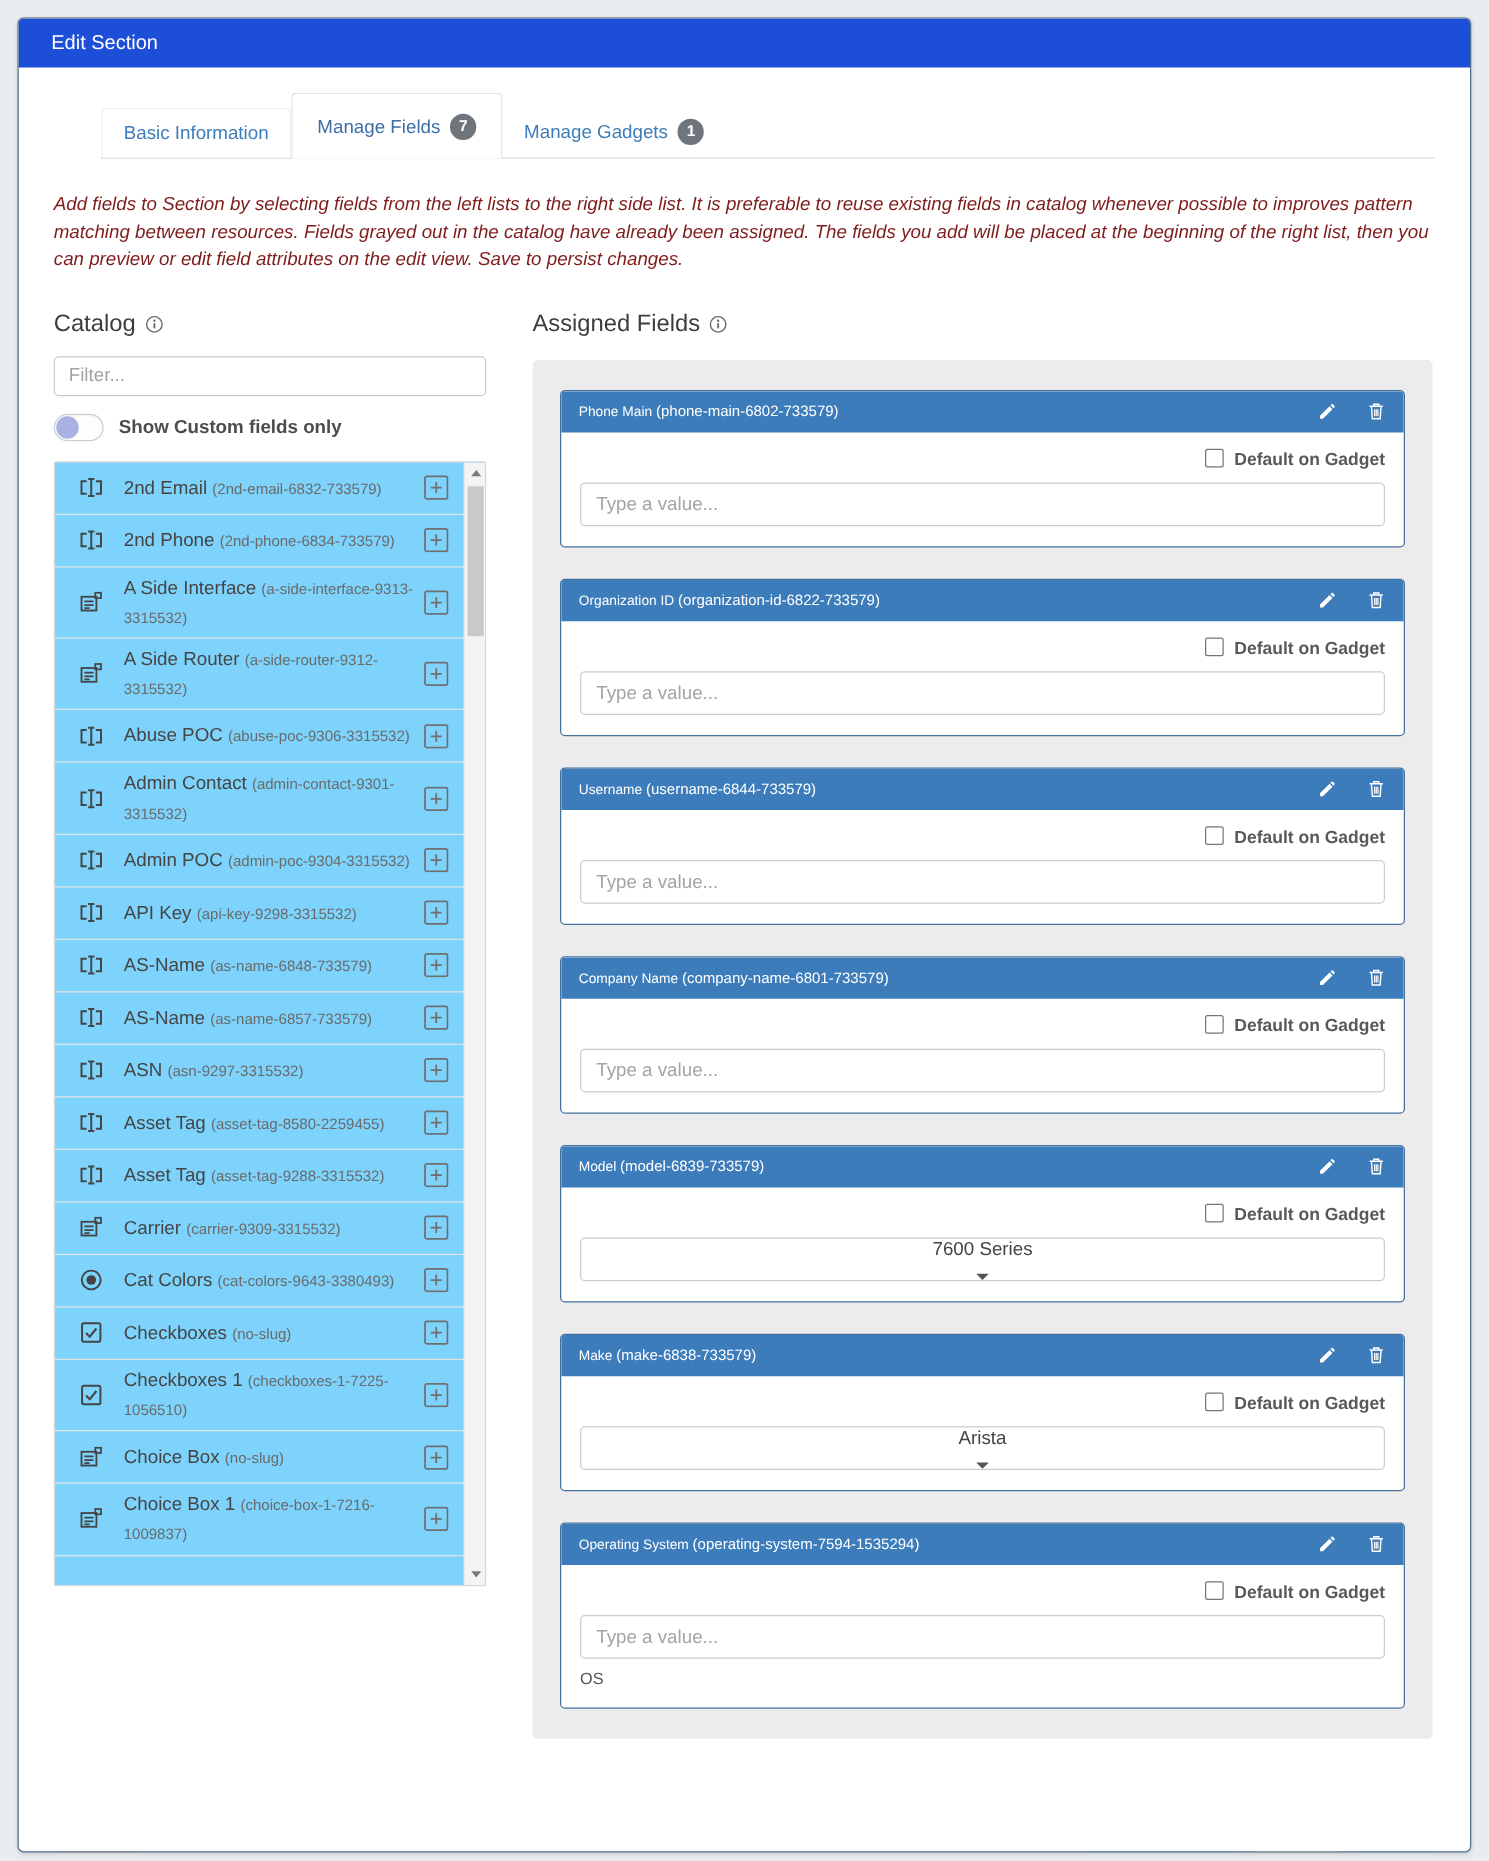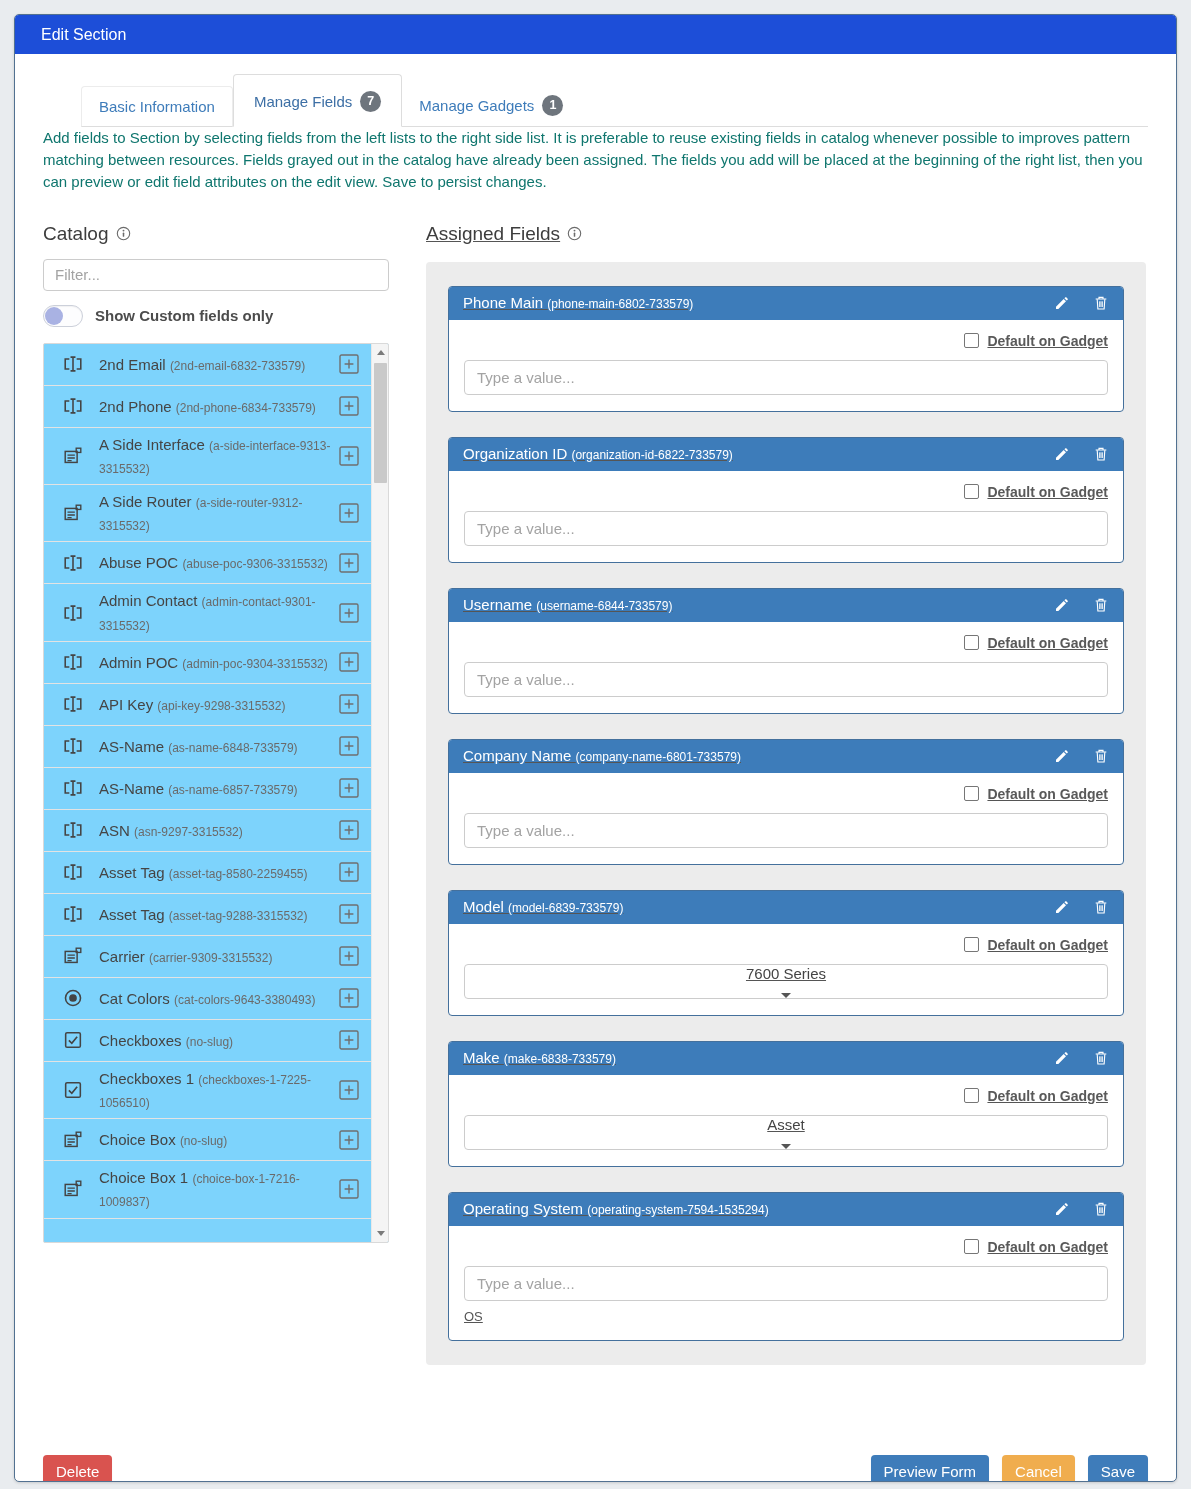--- a/index.html
+++ b/index.html
@@ -25,26 +25,26 @@
 
   
   .tabs { display: flex; align-items: flex-end; border-bottom: 1px solid #ddd; margin-top: 20px; margin-left: 38px; }
   .tab { color: #3e7cba; font-size: 15px; padding: 11px 17px; cursor: pointer; display: flex; align-items: center; margin-bottom: -1px; }
   .tab.framed { background: #fff; border: 1px solid #ececec; border-bottom: 1px solid #ddd; border-radius: 4px 4px 0 0; }
   .tab.active { background: #fff; border: 1px solid #ddd; border-bottom: 1px solid #fff; border-radius: 4px 4px 0 0; padding: 16px 20px 14px 20px; color: #3d6fa5; }
   .badge {
     display: inline-block; background: #6e757d; color: #fff; min-width: 21px; height: 21px;
     border-radius: 11px; line-height: 21px; text-align: center; font-size: 12.5px; font-weight: bold; margin-left: 8px;
   }
-  .desc { font-size: 15px; color: #0f766e; line-height: 1.46; margin-top: 0; }
+  .desc { font-size: 15px; color: #7f1d1d; line-height: 1.46; margin-top: 26px; font-style: italic; }
 
   
   .columns { display: flex; margin-top: 30px; }
   .left-col { width: 346px; flex: none; }
-  .right-col { width: 720px; flex: none; margin-left: 37px; text-decoration: underline; }
+  .right-col { width: 720px; flex: none; margin-left: 37px; }
   h2.sec-title { font-size: 19px; font-weight: 400; color: #3d3d3d; display: flex; align-items: center; gap: 7px; }
   .info-icon { width: 15px; height: 15px; flex: none; }
 
   .filter {
     width: 100%; height: 32px; margin-top: 14px; border: 1px solid #ccc; border-radius: 4px;
     padding: 0 11px; font-size: 15px; font-family: "Liberation Sans", sans-serif; color: #a16207; outline: none;
   }
   .filter::placeholder { color: #a3a3a3; }
   .toggle-row { display: flex; align-items: center; gap: 12px; margin-top: 14px; }
   .toggle {
@@ -71,21 +71,21 @@
   .sb-tri { width: 0; height: 0; border-left: 4px solid transparent; border-right: 4px solid transparent; }
   .sb-tri.up { border-bottom: 5px solid #7a7a7a; }
   .sb-tri.down { border-top: 5px solid #7a7a7a; }
   .sb-thumb { position: absolute; left: 2px; top: 19px; width: 13px; height: 120px; background: #c9c9c9; border-radius: 1px; }
 
   
   .assigned-panel { margin-top: 17px; background: #ececec; border-radius: 4px; padding: 24px 22px; }
   .card { background: #fff; border: 1px solid #44709c; border-radius: 4px; overflow: hidden; }
   .card + .card { margin-top: 25px; }
   .card-header { background: #3d7cba; color: #fff; min-height: 33px; display: flex; align-items: center; justify-content: space-between; padding: 0 14px; }
-  .card-title { font-size: 15px; }
+  .card-title { font-size: 11px; }
   .card-slug { font-size: 12px; }
   .card-actions { display: flex; align-items: center; gap: 23px; }
   .card-actions svg { width: 16px; height: 16px; cursor: pointer; display: block; }
   .card-body { padding: 13px 15px 16px 15px; }
   .dog-row { display: flex; align-items: flex-start; justify-content: flex-end; gap: 8px; cursor: pointer; }
   .dog-cb { width: 15px; height: 15px; border: 1px solid #767676; border-radius: 2px; background: #fff; flex: none; }
   .dog-label { font-size: 14px; font-weight: 600; color: #595959; }
   .val-input {
     width: 100%; height: 35px; margin-top: 11px; border: 1px solid #ccc; border-radius: 4px;
     padding: 0 12px; font-size: 15px; font-family: "Liberation Sans", sans-serif; color: #be185d; outline: none;
@@ -647,21 +647,21 @@
                   </svg>
       </span>
     </div>
     <div class="card-body">
       <label class="dog-row">
         <span class="dog-cb"></span>
         <span class="dog-label">Default on Gadget</span>
       </label>
 
       <div class="val-select">
-        <span class="sel-text">Asset</span>
+        <span class="sel-text">Arista</span>
         <span class="caret"></span>
       </div>
 
     </div>
   </div>
 
   <div class="card">
     <div class="card-header">
       <span class="card-title-wrap">
         <span class="card-title">Operating System </span>

